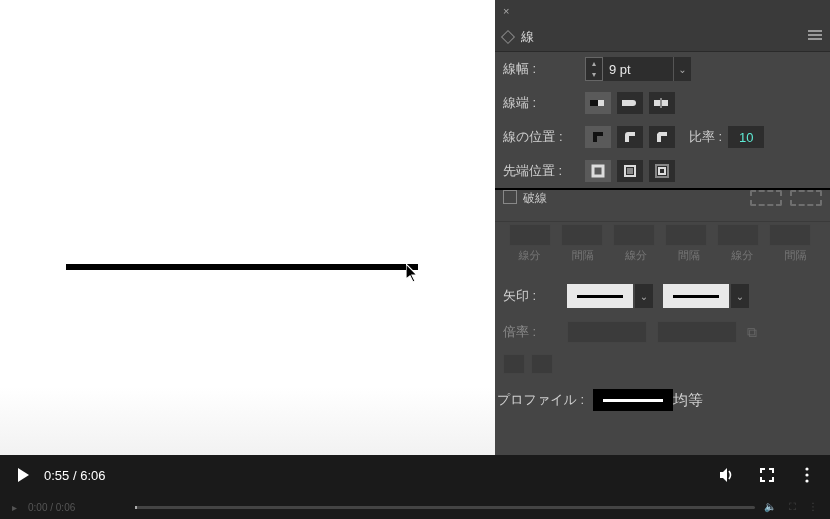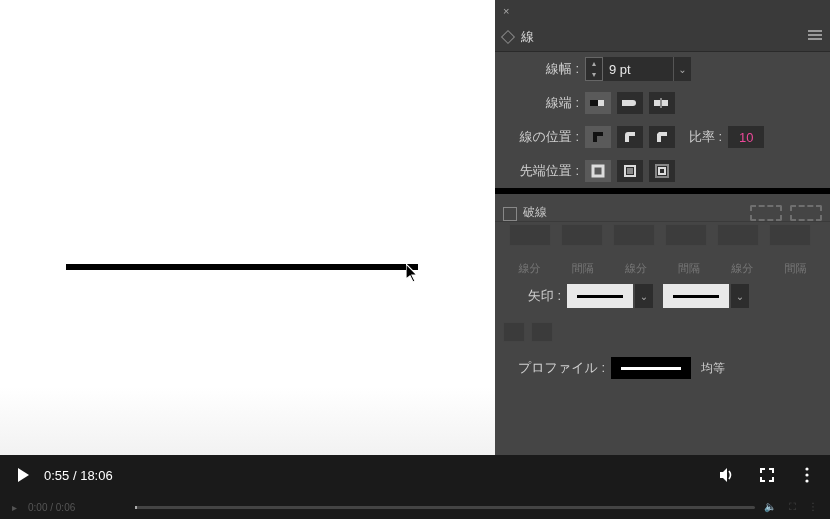--- a/index.html
+++ b/index.html
@@ -10,52 +10,52 @@
 .cursor svg{position:absolute;left:0;top:0}
 .panel{position:absolute;left:495px;top:0;right:0;bottom:64px;background:#454545;color:#c8c8c8;font-size:12px}
 .panel-close-row{height:22px;display:flex;align-items:center;padding-left:8px;background:#3a3a3a}
 .panel-close-row span{color:#aaa;font-size:11px;cursor:pointer}
 .panel-tabs{height:30px;display:flex;align-items:center;padding:0 8px;background:#3a3a3a;border-bottom:1px solid #2a2a2a;position:relative}
 .docking-diamond{width:10px;height:10px;transform:rotate(45deg);border:1px solid #888;margin-right:8px}
 .tab-lbl{color:#ddd;font-size:13px}
 .ham{position:absolute;right:8px;top:8px;display:flex;flex-direction:column;gap:2px}
 .ham span{width:14px;height:2px;background:#999}
 .row{display:flex;align-items:center;height:34px;padding:0 8px}
-.lbl{text-align:right;padding-right:6px;color:#d0d0d0;font-size:13px}
+.lbl{text-align:left;padding-right:6px;color:#d0d0d0;font-size:13px}
 .w1{width:82px}
 .stepper{width:18px;height:24px;display:flex;flex-direction:column;background:#2d2d2d;border:1px solid #666}
 .stepper div{flex:1;display:flex;align-items:center;justify-content:center;color:#aaa;font-size:8px;line-height:1}
 .wt-input{width:70px;height:24px;background:#2d2d2d;color:#e8e8e8;display:flex;align-items:center;padding:0 6px;font-size:13px}
 .drop-caret{width:18px;height:24px;background:#2d2d2d;border-left:1px solid #555;display:flex;align-items:center;justify-content:center;color:#aaa;font-size:10px}
 .icon-btn{width:26px;height:22px;background:#2d2d2d;margin-right:6px;display:flex;align-items:center;justify-content:center;position:relative;cursor:pointer}
 .icon-btn svg{display:block}
 .icon-btn.sel{background:#5a5a5a}
 .ratio-lbl{color:#d0d0d0;margin-left:8px;margin-right:6px;font-size:13px}
-.ratio-input{width:36px;height:22px;background:#2d2d2d;color:#ec4899;display:flex;align-items:center;justify-content:center;font-size:13px}
-.dash-row{display:flex;align-items:flex-end;height:34px;padding:0 8px;border-top:6px solid #000000;border-bottom:1px solid #3a3a3a}
+.ratio-input{width:36px;height:22px;background:#2d2d2d;color:#5eead4;display:flex;align-items:center;justify-content:center;font-size:13px}
+.dash-row{display:flex;align-items:flex-start;height:34px;padding:0 8px;border-top:2px solid #000000;border-bottom:1px solid #3a3a3a}
 .dash-chk{width:14px;height:14px;border:1px solid #888;margin-right:6px}
 .dash-preview{margin-left:auto;display:flex;gap:8px;opacity:.5}
 .dash-seg{width:32px;height:16px;border:2px dashed #999;border-radius:2px}
-.dash-grid{display:flex;padding:0 8px;height:28px;align-items:flex-end}
+.dash-grid{display:flex;padding:0 8px;height:28px;align-items:flex-start}
 .dash-cell{flex:1;text-align:center;color:#777;font-size:11px}
 .arrow-row{display:flex;align-items:center;height:40px;padding:0 8px}
 .arrow-row .lbl{width:64px}
 .arrow-sel{width:66px;height:24px;background:#e8e8e8;display:flex;align-items:center;justify-content:center;margin-right:2px}
 .arrow-sel .line{width:46px;height:3px;background:#000}
 .arrow-caret{width:18px;height:24px;background:#2d2d2d;display:flex;align-items:center;justify-content:center;color:#aaa;font-size:10px;margin-right:10px}
 .dim-row{display:flex;align-items:center;height:32px;padding:0 8px;opacity:.5}
 .dim-row .lbl{width:64px}
 .dim-box{width:80px;height:22px;background:#333;border:1px solid #444;margin-right:10px}
 .link-icon{color:#888;font-size:14px}
 .small-btn{width:22px;height:20px;background:#333;margin-right:6px;border:1px solid #444}
-.profile-row{display:flex;align-items:center;height:40px;padding:0 20px}
+.profile-row{display:flex;align-items:center;height:40px;padding:0 2px}
 .profile-row .lbl{width:96px}
 .prof-sel{width:80px;height:22px;background:#000;display:flex;align-items:center;justify-content:center}
 .prof-sel .line{width:60px;height:3px;background:#fff}
-.prof-text{margin-left:10px;color:#d0d0d0;font-size:12px}
+.prof-text{margin-left:0;color:#d0d0d0;font-size:15px}
 .video-controls{position:absolute;left:0;bottom:0;right:0;height:64px;background:#1a1a1a;display:flex;flex-direction:column}
 .vc-top{height:40px;display:flex;align-items:center;padding:0 12px;color:#fff}
 .vc-btn{width:22px;height:22px;display:flex;align-items:center;justify-content:center;color:#fff;cursor:pointer}
 .vc-time{font-size:13px;margin-left:10px;font-family:Arial,sans-serif}
 .vc-right{margin-left:auto;display:flex;align-items:center;gap:18px}
 .vc-bottom{height:24px;display:flex;align-items:center;padding:0 12px;color:#555;font-size:10px}
 .vc-bottom .bar{flex:1;height:3px;background:#444;margin:0 10px;margin-left:60px;position:relative;border-radius:2px}
 .vc-bottom .bar::before{content:"";position:absolute;left:0;top:0;width:2px;height:3px;background:#aaa}
 .vc-ghost-play{width:10px}
 .vc-bottom-right{display:flex;gap:12px;color:#444;font-size:10px}
@@ -192,20 +192,26 @@
     <div class="arrow-sel">
         <div class="line"></div>
       </div>
     <div class="arrow-caret">⌄</div>
     <div class="arrow-sel">
         <div class="line"></div>
       </div>
     <div class="arrow-caret">⌄</div>
   </div>
 
+  <div class="dim-row">
+    <div class="lbl">倍率 :</div>
+    <div class="dim-box"></div>
+    <div class="dim-box"></div>
+    <span class="link-icon">⧉</span>
+  </div>
 
   <div class="dim-row">
     <div class="small-btn"></div>
     <div class="small-btn"></div>
   </div>
 
   <div class="profile-row">
     <div class="lbl">プロファイル :</div>
     <div class="prof-sel">
         <div class="line"></div>
@@ -214,21 +220,21 @@
   </div>
 </div>
 
 <div class="video-controls">
   <div class="vc-top">
     <div class="vc-btn">
       <svg width="16" height="16" viewBox="0 0 16 16">
           <path d="M3 1 L14 8 L3 15 Z" fill="#fff"></path>
         </svg>
     </div>
-    <span class="vc-time"><span>0:55</span> / <span>18:06</span></span>
+    <span class="vc-time"><span>0:55</span> / <span>6:06</span></span>
     <div class="vc-right">
       <div class="vc-btn">
         <svg width="18" height="18" viewBox="0 0 18 18">
             <path d="M2 6 L5 6 L9 2 L9 16 L5 12 L2 12 Z" fill="#fff"></path>
             <path d="M11 5 Q14 9 11 13" fill="none" stroke="#fff" stroke-width="1.6"></path>
           </svg>
       </div>
       <div class="vc-btn">
         <svg width="16" height="16" viewBox="0 0 16 16" fill="none" stroke="#fff" stroke-width="2">
             <path d="M2 6 L2 2 L6 2 M10 2 L14 2 L14 6 M14 10 L14 14 L10 14 M6 14 L2 14 L2 10"></path>

